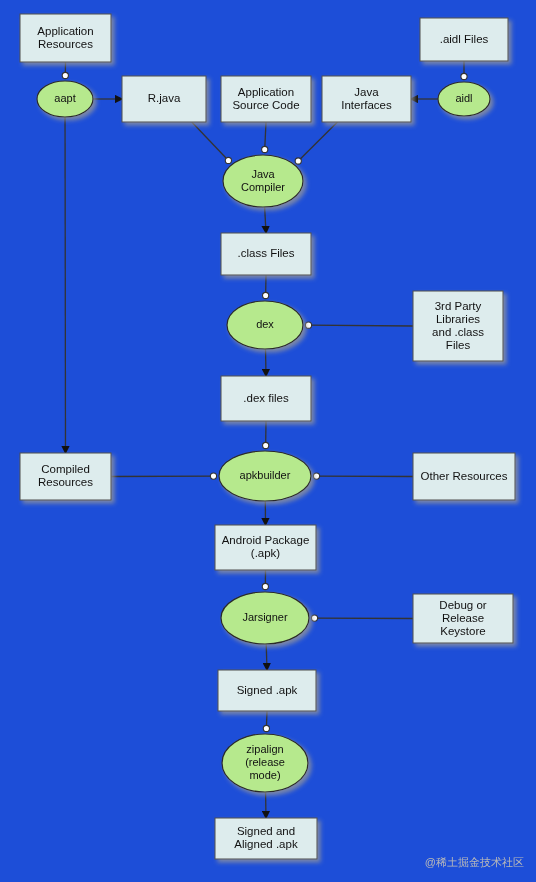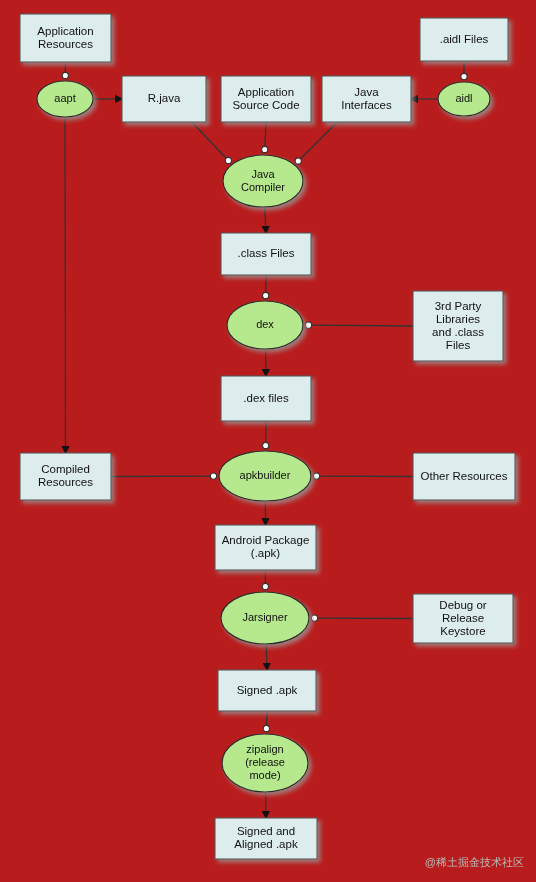--- a/index.html
+++ b/index.html
@@ -10,21 +10,21 @@
   body {
     width: 536px;
     height: 882px;
     font-family: "Liberation Sans", sans-serif;
     overflow: hidden;
   }
   #diagram-root {
     position: relative;
     width: 536px;
     height: 882px;
-    background: #b91c1c;
+    background: #1d4ed8;
   }
   svg.flow {
     display: block;
     width: 536px;
     height: 882px;
   }
   .node-box {
     fill: #ddeced;
     stroke: #4c4c4c;
     stroke-width: 1;

